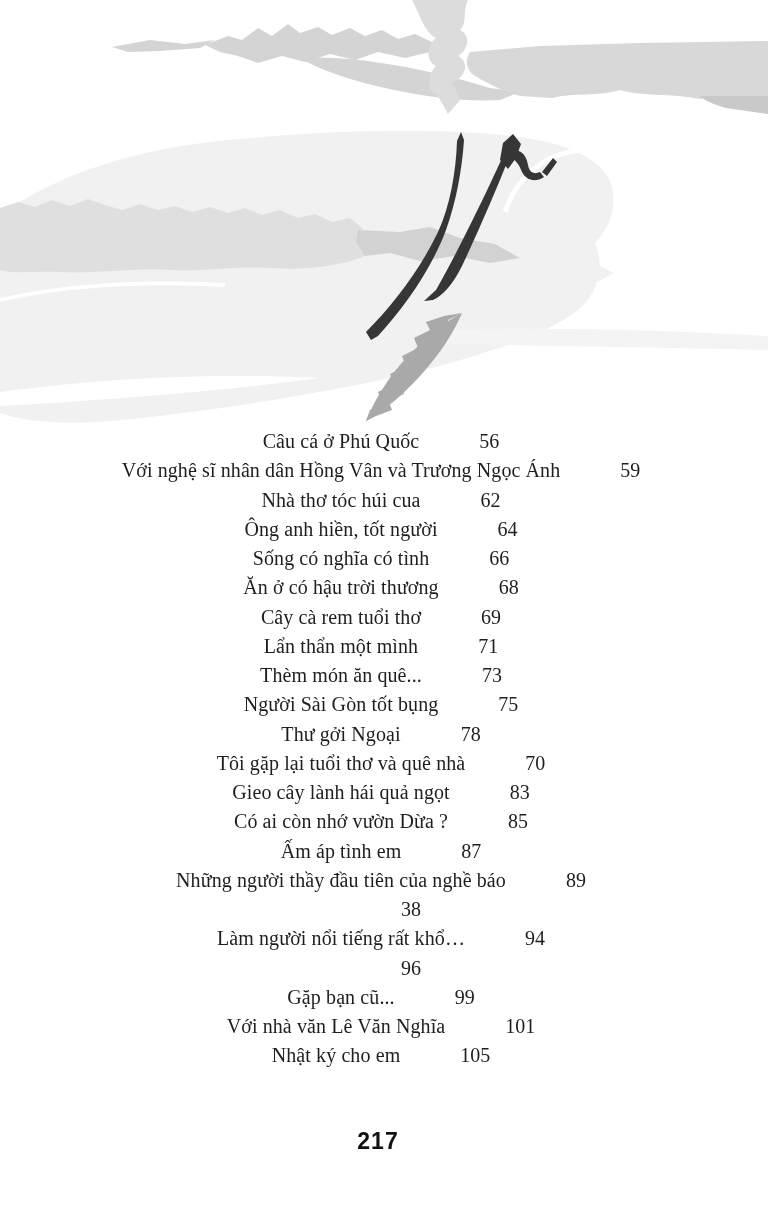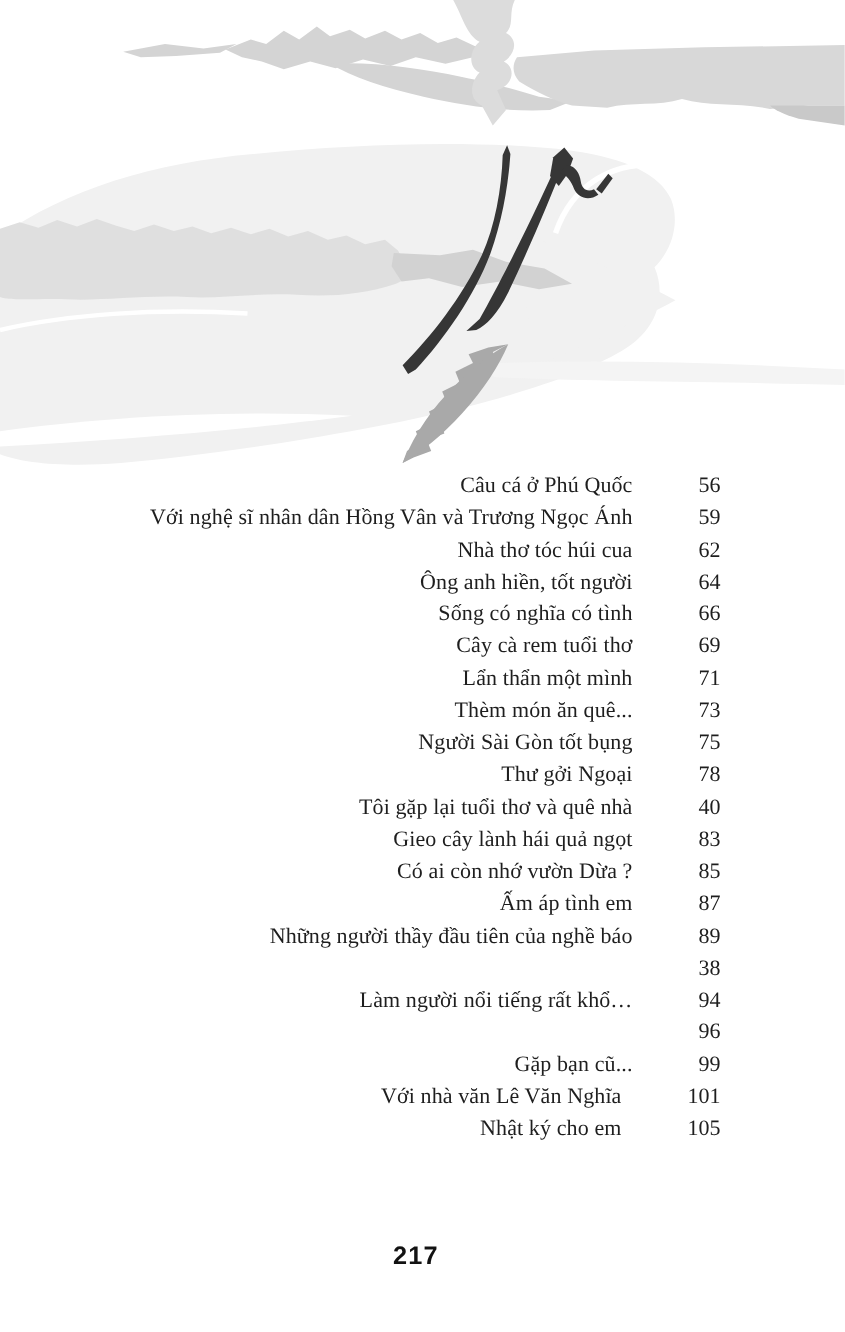--- a/index.html
+++ b/index.html
@@ -14,21 +14,21 @@
     position: absolute; left: 0; top: 0;
     width: 768px; height: 430px;
   }
   .toc {
     position: absolute;
     left: 107px; top: 430px;
     width: 548px;
   }
   .toc-row {
     display: flex;
-    justify-content: flex-end;
+    justify-content: center;
     align-items: baseline;
     height: 29.25px;
     font-size: 20px;
     color: #1e1e1e;
   }
   .toc-title { white-space: nowrap; letter-spacing: 0.1px; }
   .toc-page  { padding-left: 12px; margin-left: 48px; }
   .footer {
     position: absolute; left: 0; top: 1128px;
     width: 756px; text-align: center;
@@ -127,20 +127,24 @@
   <div class="toc-row">
     <span class="toc-title">Ông anh hiền, tốt người</span>
     <span class="toc-page">64</span>
   </div>
 
   <div class="toc-row">
     <span class="toc-title">Sống có nghĩa có tình</span>
     <span class="toc-page">66</span>
   </div>
 
+  <div class="toc-row">
+    <span class="toc-title">Ăn ở có hậu trời thương</span>
+    <span class="toc-page">68</span>
+  </div>
 
   <div class="toc-row">
     <span class="toc-title">Cây cà rem tuổi thơ</span>
     <span class="toc-page">69</span>
   </div>
 
   <div class="toc-row">
     <span class="toc-title">Lẩn thẩn một mình</span>
     <span class="toc-page">71</span>
   </div>
@@ -155,21 +159,21 @@
     <span class="toc-page">75</span>
   </div>
 
   <div class="toc-row">
     <span class="toc-title">Thư gởi Ngoại</span>
     <span class="toc-page">78</span>
   </div>
 
   <div class="toc-row">
     <span class="toc-title">Tôi gặp lại tuổi thơ và quê nhà</span>
-    <span class="toc-page">40</span>
+    <span class="toc-page">70</span>
   </div>
 
   <div class="toc-row">
     <span class="toc-title">Gieo cây lành hái quả ngọt</span>
     <span class="toc-page">83</span>
   </div>
 
   <div class="toc-row">
     <span class="toc-title">Có ai còn nhớ vườn Dừa ?</span>
     <span class="toc-page">85</span>

